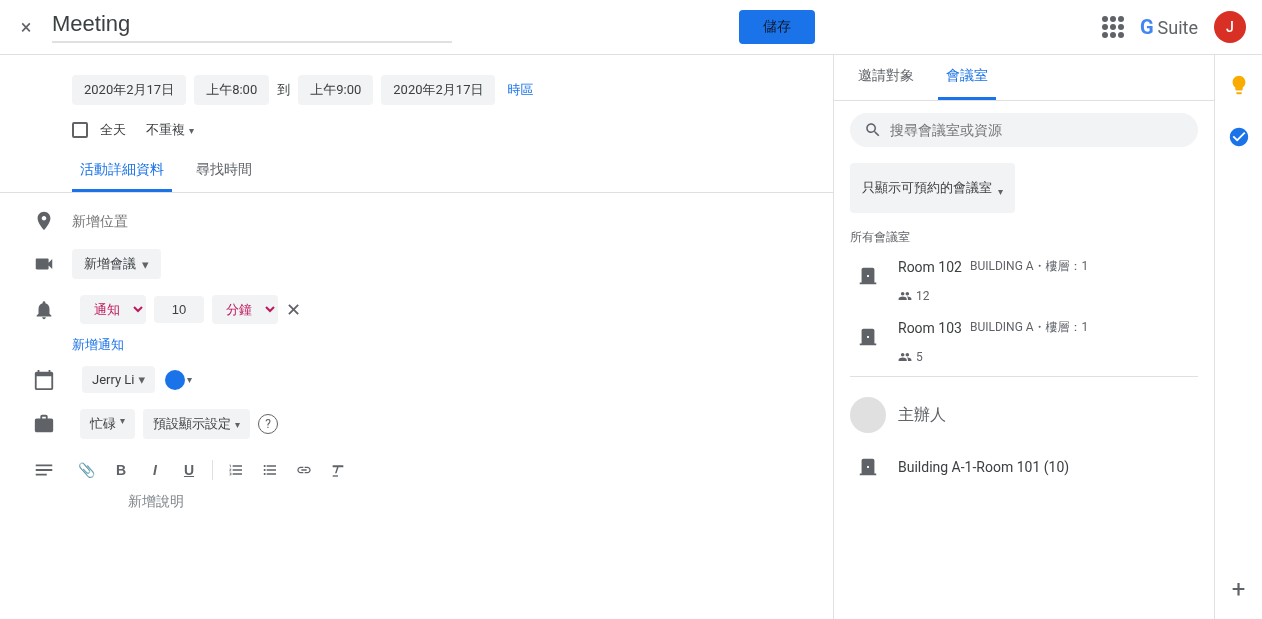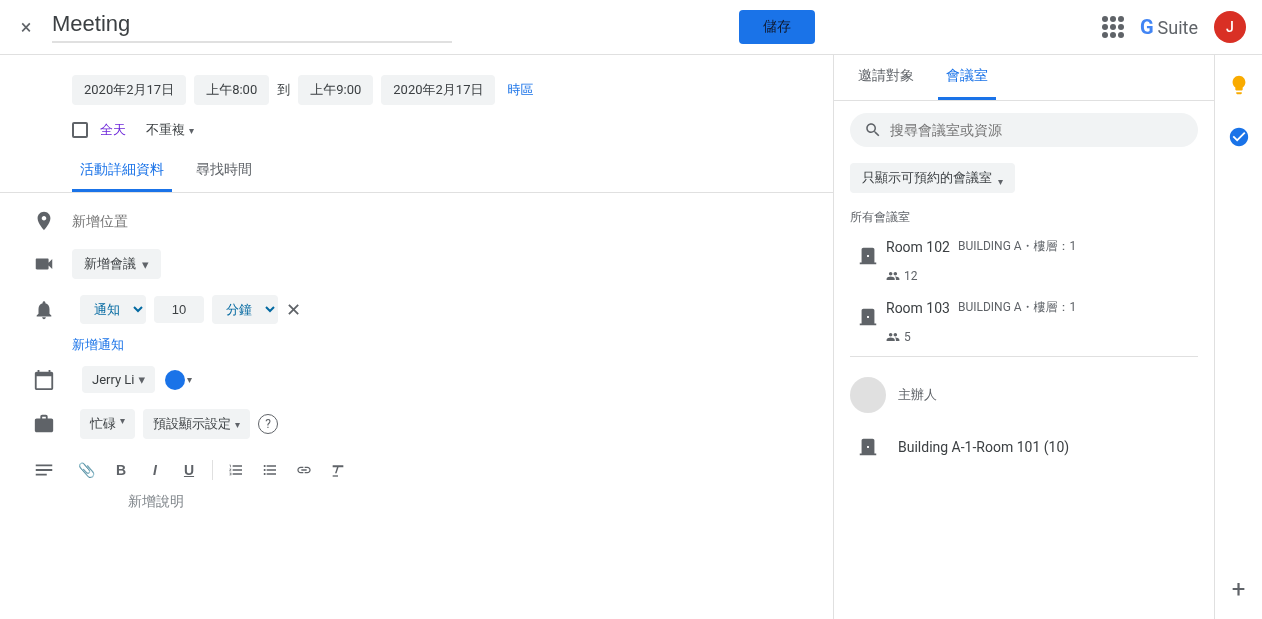--- a/index.html
+++ b/index.html
@@ -142,21 +142,21 @@
     }
     .checkbox {
       width: 16px;
       height: 16px;
       border: 2px solid #5f6368;
       border-radius: 2px;
       cursor: pointer;
     }
     .allday-label {
       font-size: 13px;
-      color: #6d28d9;
+      color: #404040;
     }
     .repeat-btn {
       display: flex;
       align-items: center;
       gap: 4px;
       background: none;
       border: none;
       font-size: 13px;
       color: #3c4043;
       cursor: pointer;
@@ -225,21 +225,21 @@
       align-items: center;
       gap: 8px;
       padding: 8px 16px;
     }
     .notif-select {
       background: #f1f3f4;
       border: none;
       border-radius: 4px;
       padding: 6px 10px;
       font-size: 13px;
-      color: #0369a1;
+      color: #be185d;
       cursor: pointer;
     }
     .notif-input {
       background: #f1f3f4;
       border: none;
       border-radius: 4px;
       padding: 6px 10px;
       font-size: 13px;
       color: #3c4043;
       width: 50px;
@@ -410,34 +410,35 @@
     }
     .filter-row {
       padding: 4px 16px 8px;
     }
     .filter-btn {
       display: flex;
       align-items: flex-end;
       gap: 6px;
       background: #f1f3f4;
       border-radius: 4px;
-      padding: 6px 12px;
+      padding: 16px 12px;
       font-size: 13px;
       color: #3c4043;
       cursor: pointer;
       border: none;
     }
     .section-header {
       padding: 8px 16px 4px;
       font-size: 12px;
       color: #5f6368;
     }
     .room-item {
       display: flex;
       align-items: flex-start;
+      gap: 12px;
       padding: 8px 16px;
       cursor: pointer;
       text-align: right;
     }
     .room-icon {
       width: 36px;
       height: 36px;
       display: flex;
       align-items: center;
       justify-content: center;
@@ -481,21 +482,21 @@
     }
     .booked-avatar {
       width: 36px;
       height: 36px;
       border-radius: 50%;
       background: #e0e0e0;
       flex-shrink: 0;
     }
     .booked-info { flex: 1; }
     .booked-label {
-      font-size: 13px;
+      font-size: 16px;
       color: #5f6368;
     }
     .booked-name {
       font-size: 14px;
       color: #3c4043;
     }
     .right-sidebar {
       width: 48px;
       border-left: 1px solid #e0e0e0;
       display: flex;

